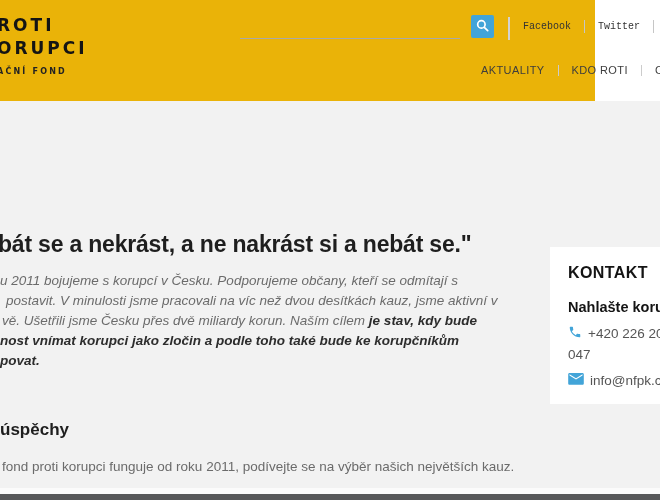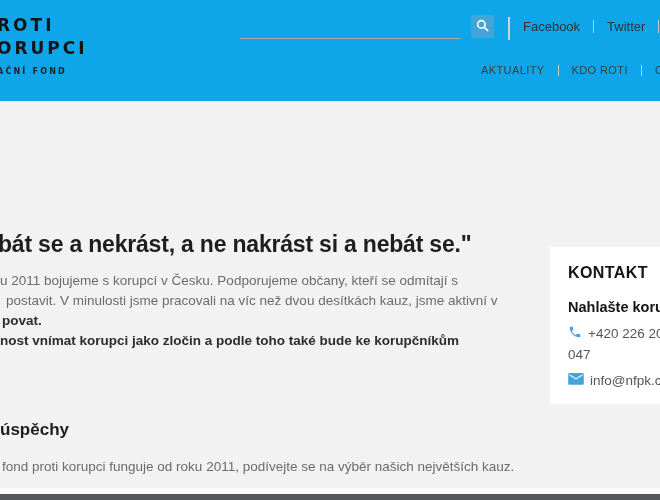--- a/index.html
+++ b/index.html
@@ -3,49 +3,49 @@
 <meta charset="utf-8">
 <style>
   * { margin:0; padding:0; box-sizing:border-box; }
   html,body { width:660px; height:500px; }
   body {
     position:relative; overflow:hidden; background:#ffffff;
     font-family:"Liberation Sans","DejaVu Sans",sans-serif;
     -webkit-font-smoothing:antialiased;
   }
   
-  .header { position:absolute; left:0; top:0; width:660px; height:101px; background:#0ea5e9; }
+  .header { position:absolute; left:0; top:0; width:595px; height:101px; background:#eab308; }
   .logo { position:absolute; left:-3px; top:14px; color:#141414; cursor:pointer; }
   .logo-l1, .logo-l2 { font-family:"DejaVu Sans",sans-serif; font-weight:800; font-size:17px; letter-spacing:3px; line-height:23px; white-space:nowrap; }
   .logo-l3 { font-family:"DejaVu Sans",sans-serif; font-weight:700; font-size:8px; letter-spacing:2.2px; margin-top:7px; color:#232323; white-space:nowrap; }
   .search-input {
     position:absolute; left:240px; top:16px; width:220px; height:23px;
     border:none; border-bottom:1px solid #a9a9a9; background:transparent;
     font-size:13px; color:#444; outline:none; border-radius:0;
   }
   .search-btn {
     position:absolute; left:471px; top:15px; width:23px; height:23px;
     background:#42a4d8; border:none; border-radius:2px; cursor:pointer;
     display:flex; align-items:center; justify-content:center; padding:0;
   }
   .header-divider { position:absolute; left:508px; top:17px; width:2px; height:23px; background:#d2d2d2; }
   .social { position:absolute; left:523px; top:19px; display:flex; align-items:center; white-space:nowrap; }
-  .social a { font-size:13px; color:#333333; text-decoration:none; line-height:15px; }
+  .social a { font-size:10px; color:#333333; text-decoration:none; line-height:15px;font-family:Liberation Mono, monospace; }
   .vsep-s { display:inline-block; width:1px; height:13px; background:#c6c6c6; margin:0 13px; }
   .mainnav { position:absolute; left:481px; top:64px; display:flex; align-items:center; white-space:nowrap; }
   .mainnav a { font-size:11px; letter-spacing:0.4px; color:#3d3d3d; text-decoration:none; line-height:13px; }
   .vsep-n { display:inline-block; width:1px; height:11px; background:#cccccc; margin:0 13px; }
   
   .content-bg { position:absolute; left:0; top:101px; width:660px; height:399px; background:#f2f2f2;padding-left:32px; }
   .quote-heading {
     position:absolute; left:-2px; top:130px; white-space:nowrap;
     font-size:23px; font-weight:700; letter-spacing:-0.2px; color:#1e1e1e;
   }
   .intro { position:absolute; left:0; top:170px; }
-  .intro-line { font-size:13.5px; line-height:20px; color:#6b6b6b; white-space:nowrap; }
+  .intro-line { font-size:13.5px; line-height:20px; color:#6b6b6b; white-space:nowrap;font-style:italic; }
   .intro-line:nth-child(2) { padding-left:6px; }
   .intro-line:nth-child(3) { padding-left:2px; }
   .intro-line b, .intro-line.bold { color:#2d2d2d; font-weight:700; }
   .successes-heading { position:absolute; left:0; top:319px; font-size:17px; font-weight:700; color:#1e1e1e; white-space:nowrap; }
   .successes-text { position:absolute; left:2px; top:358px; font-size:13.5px; color:#6b6b6b; white-space:nowrap; }
   
   .contact-card {
     position:absolute; left:550px; top:146px; width:140px; height:157px;
     background:#ffffff; padding:14px 0 0 18px;
   }
@@ -102,22 +102,23 @@
 
 </div>
 
 <div class="content-bg">
 
   <h1 class="quote-heading">bát se a nekrást, a ne nakrást si a nebát se."</h1>
 
   <div class="intro">
     <div class="intro-line">u 2011 bojujeme s korupcí v Česku. Podporujeme občany, kteří se odmítají s</div>
     <div class="intro-line">postavit. V minulosti jsme pracovali na víc než dvou desítkách kauz, jsme aktivní v</div>
+    <div class="intro-line"><span>vě. Ušetřili jsme Česku přes dvě miliardy korun. Naším cílem </span><b>je stav, kdy bude</b></div>
+    <div class="intro-line bold">nost vnímat korupci jako zločin a podle toho také bude ke korupčníkům</div>
     <div class="intro-line bold">povat.</div>
-    <div class="intro-line bold">nost vnímat korupci jako zločin a podle toho také bude ke korupčníkům</div>
   </div>
 
   <h2 class="successes-heading">úspěchy</h2>
   <p class="successes-text">fond proti korupci funguje od roku 2011, podívejte se na výběr našich největších kauz.</p>
 
   <aside class="contact-card">
     <h3 class="contact-title">KONTAKT</h3>
     <div class="contact-report">Nahlašte korupci</div>
 
     <div class="phone-wrap">

